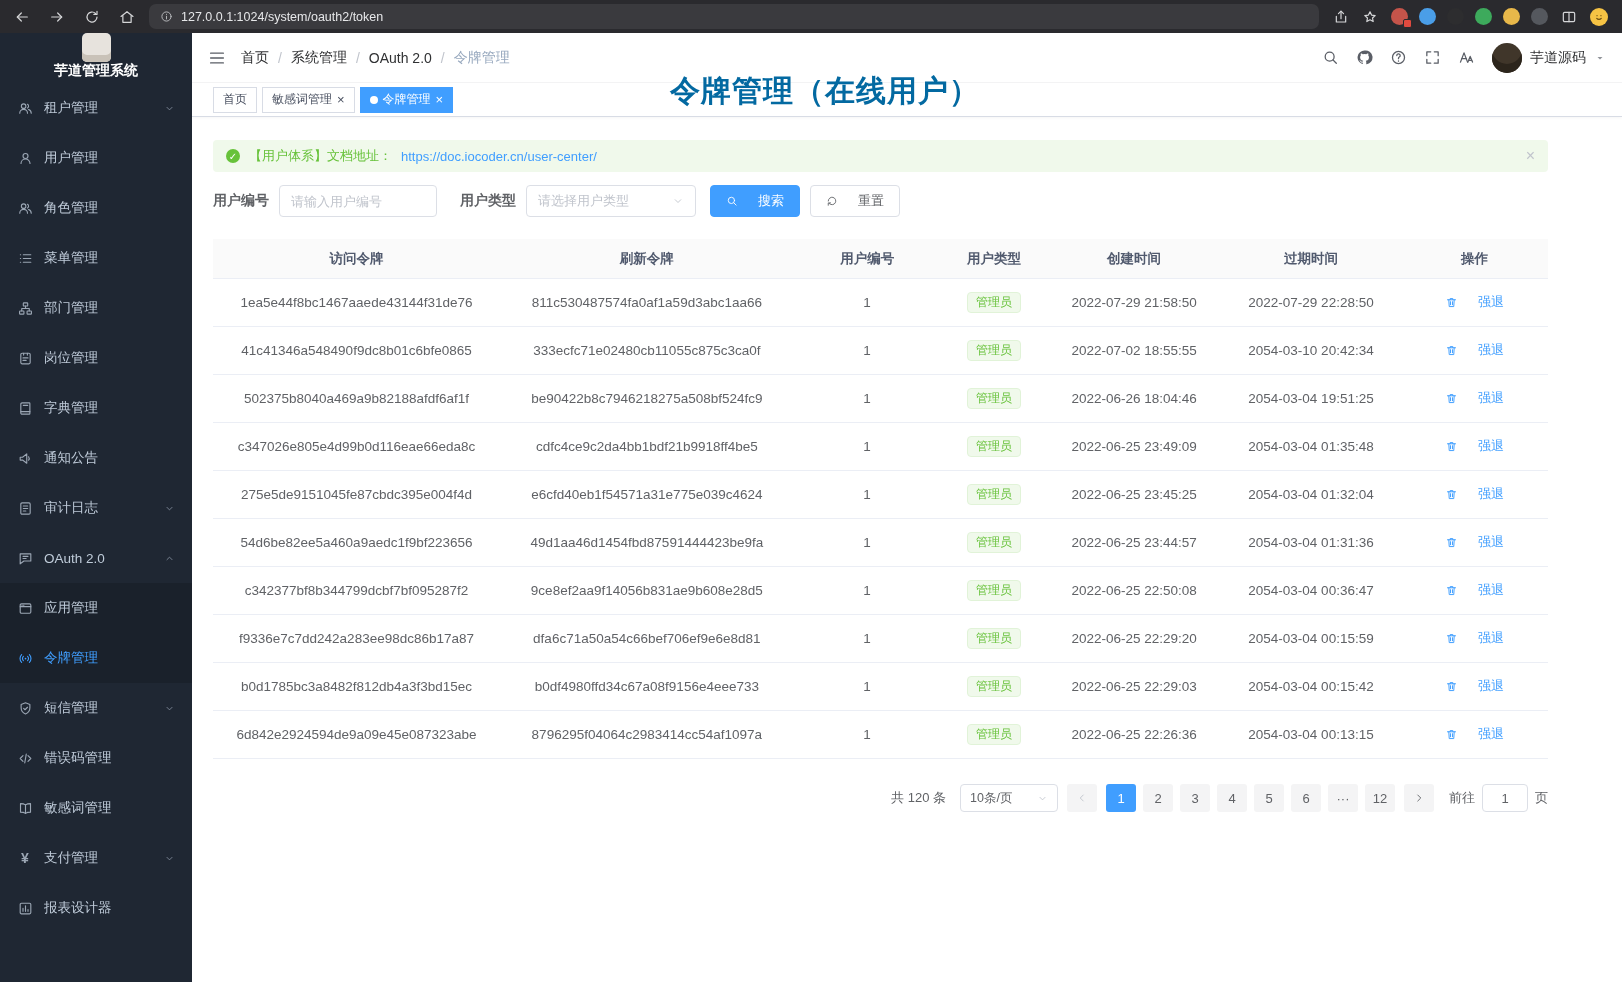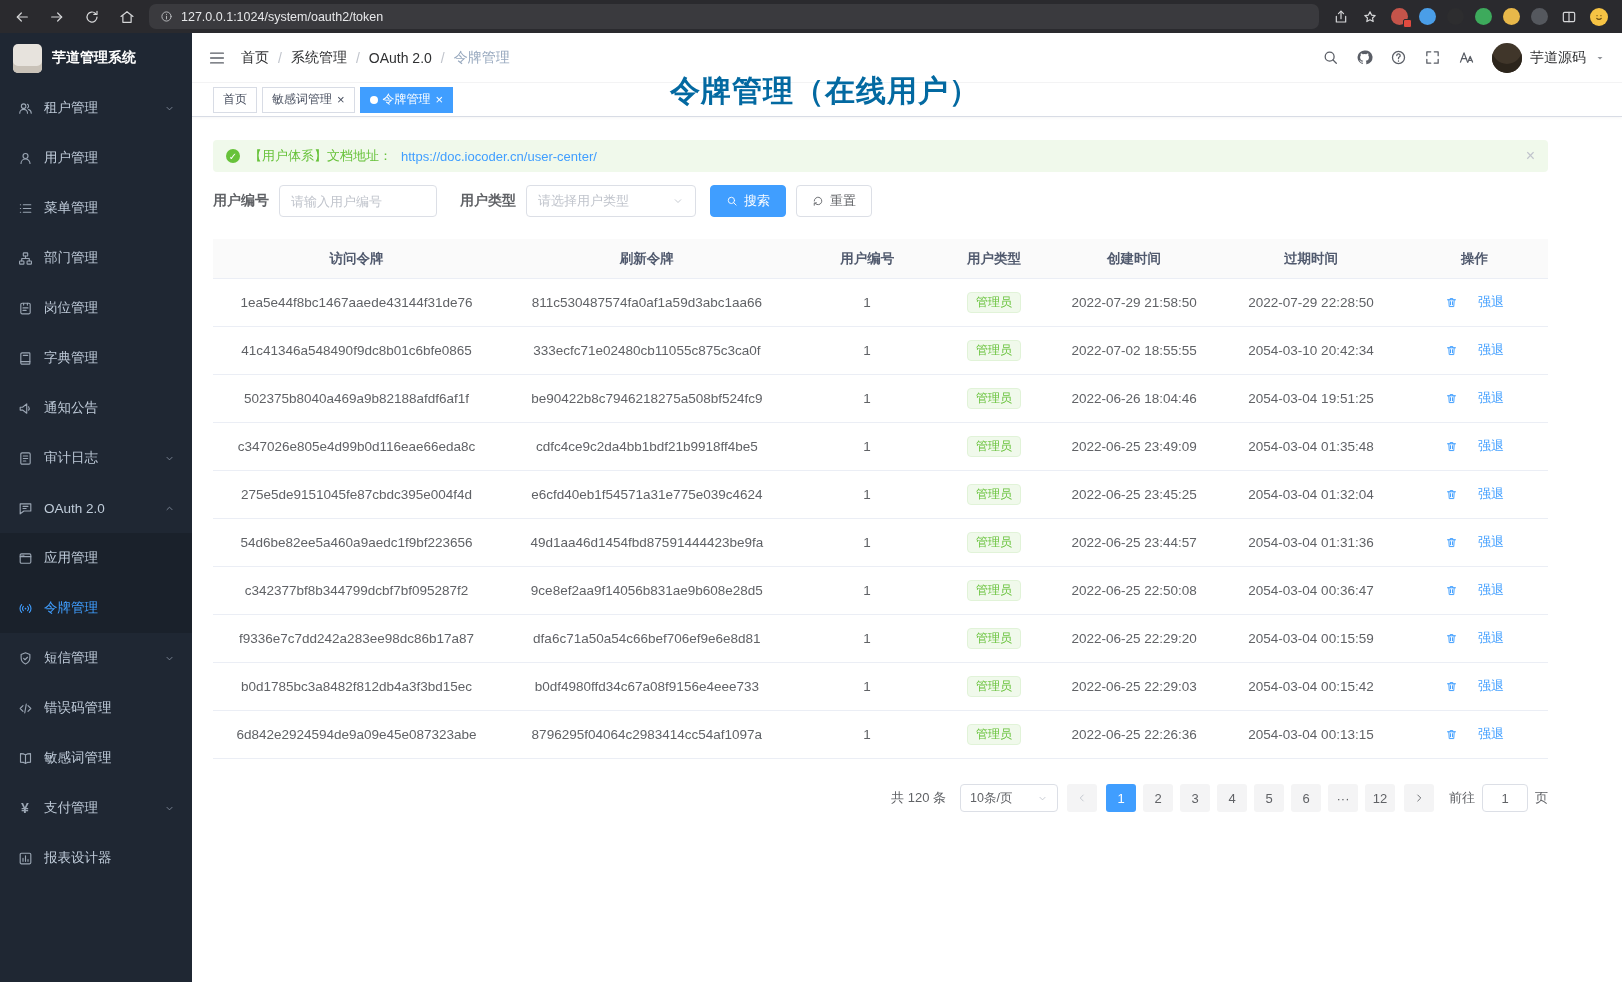--- a/index.html
+++ b/index.html
@@ -16,21 +16,21 @@
   .urlbar { flex:1; height:25px; background:#3a3a3e; border-radius:7px; display:flex; align-items:center; gap:8px; padding:0 11px; color:#e6e7e9; font-size:12.5px; cursor:text; }
   .urlbar .icn { font-size:13px; color:#b7b8bb; }
   .chrome-right { margin-left:auto; display:flex; align-items:center; gap:13px; }
   .ext { width:17px; height:17px; border-radius:50%; position:relative; cursor:pointer; display:inline-block; }
   .ext-badge { position:absolute; right:-4px; bottom:-3px; width:9px; height:9px; background:#e04a3f; border-radius:2px; border:1px solid #2a2a2e; }
   .smiley { width:18px; height:18px; border-radius:50%; background:#f6c344; color:#6b4e12; font-size:13px; }
 
   
   .app { display:flex; height:949px; }
   .sidebar { width:192px; flex-shrink:0; background:#1f2733; display:flex; flex-direction:column; }
-  .logo { height:50px; display:flex; align-items:center; gap:10px; padding:0 13px; }
+  .logo { height:50px; display:flex; align-items:center; padding:0 13px;flex-direction:column; }
   .logo-img { width:29px; height:29px; border-radius:5px; background:#e7e3dd; box-shadow:inset 0 -7px 0 #c9c2b8; flex-shrink:0; }
   .logo-title { color:#fff; font-weight:bold; font-size:14px; white-space:nowrap; }
   .menu { flex:1; overflow:hidden; }
   .menu-item { height:50px; display:flex; align-items:center; gap:11px; padding:0 17px; color:#bfcbd9; font-size:13.5px; cursor:pointer; }
   .menu-item .mi-icon { font-size:15px; color:#9ba6b4; width:16px; }
   .menu-item .mi-label { flex:1; white-space:nowrap; }
   .menu-item .mi-chev { font-size:11px; color:#8792a1; }
   .menu-item.sub { background:#1a212b; }
   .menu-item.active, .menu-item.active .mi-icon { color:#409eff; }
   .tic { font-style:normal; font-weight:bold; font-size:14px; }
@@ -63,21 +63,21 @@
   .alert-link { color:#409eff; text-decoration:none; cursor:pointer; }
   .alert-close { margin-left:auto; color:#c0c4cc; font-size:16px; cursor:pointer; }
 
   .filter { display:flex; align-items:center; gap:10px; margin-top:13px; }
   .flabel { font-weight:bold; color:#606266; font-size:14px; }
   .flabel.second { margin-left:13px; }
   .tinput { width:158px; height:32px; border:1px solid #dcdfe6; border-radius:4px; padding:0 11px; font-size:13px; color:#606266; outline:none; font-family:inherit; }
   .tinput::placeholder { color:#c0c4cc; }
   .tselect { width:170px; height:32px; border:1px solid #dcdfe6; border-radius:4px; background:#fff; display:flex; align-items:center; justify-content:space-between; padding:0 11px; font-size:13px; color:#c0c4cc; cursor:pointer; }
   .tselect .icn { font-size:12px; color:#c0c4cc; }
-  .btn { height:32px; display:inline-flex; align-items:center; gap:6px; padding:0 15px; border-radius:4px; border:1px solid #dcdfe6; background:#fff; color:#606266; font-size:13px; cursor:pointer; font-family:inherit; }
+  .btn { height:32px; display:inline-flex; align-items:center; gap:20px; padding:0 15px; border-radius:4px; border:1px solid #dcdfe6; background:#fff; color:#606266; font-size:13px; cursor:pointer; font-family:inherit; }
   .btn .icn { font-size:12px; }
   .btn.primary { background:#409eff; border-color:#409eff; color:#fff; margin-left:4px; }
 
   .dtable { margin-top:22px; }
   .tr { display:flex; align-items:center; height:48px; border-bottom:1px solid #ebeef5; }
   .tr.thead { height:40px; background:#fafafa; }
   .td { text-align:center; padding:0 6px; white-space:nowrap; overflow:hidden; font-size:13.5px; color:#606266; }
   .thead .td { font-weight:bold; color:#515a6e; }
   .c0 { width:21.5%; } .c1 { width:22%; } .c2 { width:11%; } .c3 { width:8%; } .c4 { width:13%; } .c5 { width:13.5%; } .c6 { width:11%; }
   .badge { display:inline-block; background:#f0f9eb; border:1px solid #e1f3d8; color:#67c23a; border-radius:4px; font-size:12px; line-height:19px; padding:0 8px; }
@@ -199,20 +199,31 @@
           </span>
         </div>
         <div class="menu-item">
           <span class="icn mi-icon">
             <svg viewBox="0 0 24 24">
               <circle cx="12" cy="8" r="4"></circle>
               <path d="M4.8 20a7.2 7.2 0 0 1 14.4 0"></path>
             </svg>
           </span>
           <span class="mi-label">用户管理</span>
+        </div>
+        <div class="menu-item">
+          <span class="icn mi-icon">
+            <svg viewBox="0 0 24 24">
+              <circle cx="9" cy="8.2" r="3.6"></circle>
+              <path d="M2.8 19.5a6.2 6.2 0 0 1 12.4 0"></path>
+              <path d="M15.2 5.2a3.6 3.6 0 0 1 0 6.1"></path>
+              <path d="M16.8 13.7a6.2 6.2 0 0 1 4.4 5.8"></path>
+            </svg>
+          </span>
+          <span class="mi-label">角色管理</span>
         </div>
         <div class="menu-item">
           <span class="icn mi-icon">
             <svg viewBox="0 0 24 24">
               <path d="M8.5 6h12M8.5 12h12M8.5 18h12"></path>
               <path d="M3.8 6h.4M3.8 12h.4M3.8 18h.4"></path>
             </svg>
           </span>
           <span class="mi-label">菜单管理</span>
         </div>

